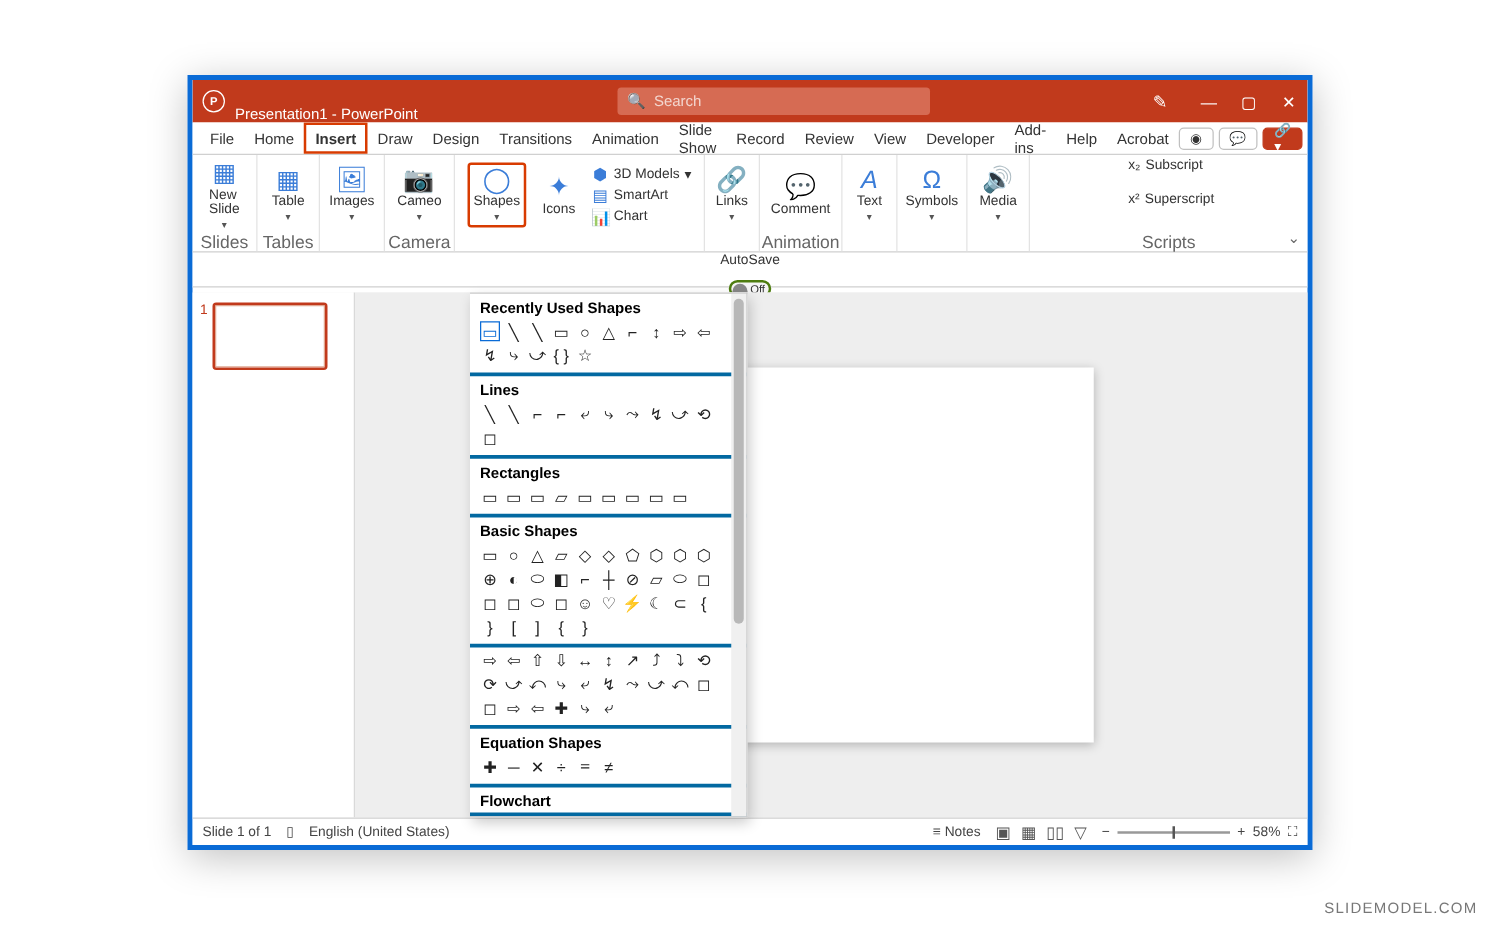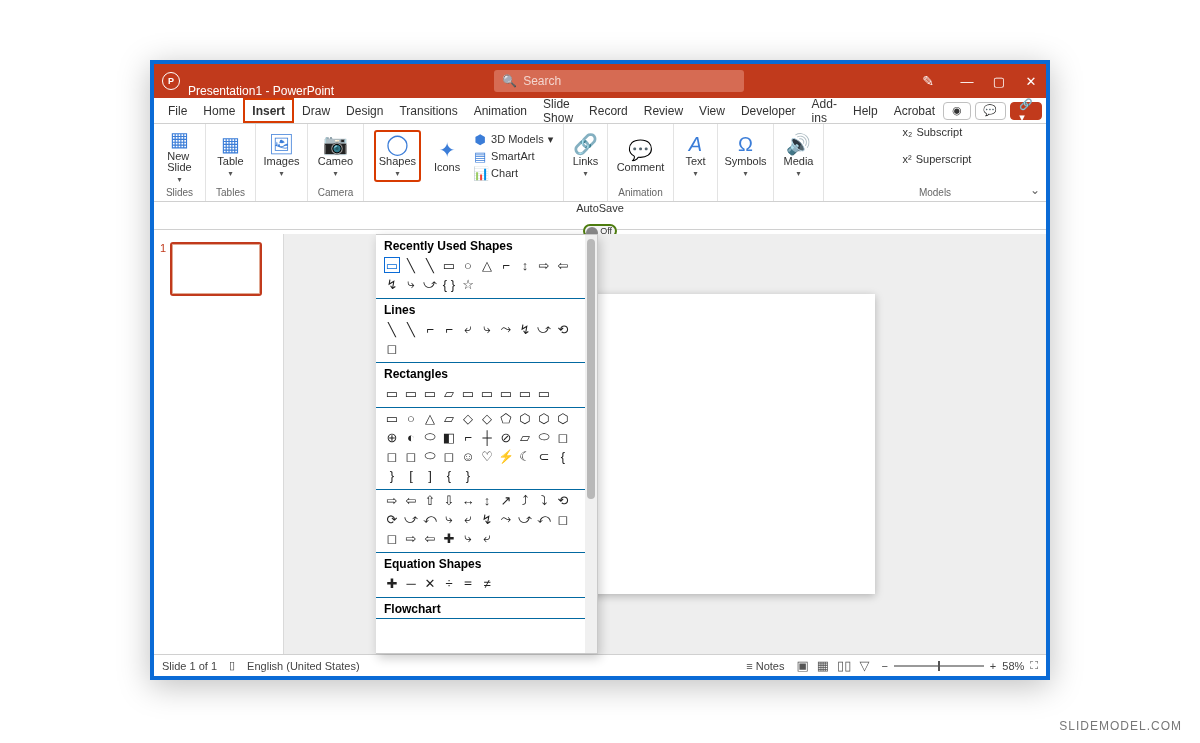--- a/index.html
+++ b/index.html
@@ -17,21 +17,21 @@
   .tabs { height:26px; background:#fff; border-bottom:1px solid #d0d0d0; display:flex; align-items:stretch; font-size:12px; color:#333; padding-left:6px;}
   .tab { padding:0 7px; display:flex; align-items:center; cursor:pointer; border:1px solid transparent; border-bottom:none;}
   .tab.active-highlight { border:2px solid #d83b01; background:#fff; font-weight:600;}
   .tabs .right-controls { margin-left:auto; display:flex; align-items:center; gap:4px; padding-right:6px;}
   .pill { border:1px solid #c0c0c0; border-radius:4px; height:18px; padding:0 8px; display:flex; align-items:center; font-size:11px; gap:4px;}
   .pill.share { background:#c13a1c; color:#fff; border-color:#c13a1c;}
   
   .ribbon { height:78px; background:#fff; border-bottom:1px solid #d0d0d0; display:flex; font-size:11px; color:#333; position:relative;}
   .rgroup { border-right:1px solid #e3e3e3; display:flex; flex-direction:column; align-items:center; justify-content:flex-end; padding:2px 4px 1px 4px;}
   .rgroup .items { flex:1; display:flex; align-items:center; gap:6px;}
-  .rgroup .glabel { font-size:10px; color:#666; height:14px; line-height:14px;}
+  .rgroup .glabel { font-size:14px; color:#666; height:14px; line-height:14px;}
   .rbtn { display:flex; flex-direction:column; align-items:center; justify-content:center; gap:2px; min-width:40px; cursor:pointer; border-radius:3px; padding:2px 3px; position:relative;}
   .rbtn .ico { font-size:20px; color:#3b7dd8; line-height:1;}
   .rbtn .lbl { font-size:11px; line-height:1;}
   .rbtn .caret::after{content:"▾"; font-size:8px; color:#555; display:block;}
   .rbtn.highlight { border:2px solid #d83b01;}
   .vlist { display:flex; flex-direction:column; gap:2px; font-size:11px; padding:2px 0;}
   .vlist .row { display:flex; align-items:center; gap:4px; cursor:pointer;}
   .vlist .row .i { width:14px; text-align:center; color:#3b7dd8; font-size:13px;}
   .ribbon .collapse { position:absolute; right:6px; bottom:4px; font-size:12px; color:#666; cursor:pointer;}
   
@@ -48,21 +48,21 @@
   .canvas { flex:1; position:relative; display:flex; align-items:center; justify-content:center; background:#eee;}
   .slide { width:420px; height:300px; background:#fff; box-shadow:0 2px 8px rgba(0,0,0,0.25);}
   
   .shapes-popup { position:absolute; left:222px; top:0; width:222px; bottom:0; background:#fff; border:1px solid #c9c9c9; border-left:none; box-shadow:2px 4px 10px rgba(0,0,0,0.2); overflow:hidden; font-size:12px; z-index:5;}
   .shapes-popup .scroll { position:absolute; right:0; top:0; bottom:0; width:12px; background:#f0f0f0;}
   .shapes-popup .scroll .bar { position:absolute; left:2px; top:4px; width:8px; height:260px; background:#b8b8b8; border-radius:4px;}
   .sp-section .hdr { font-weight:700; font-size:12px; padding:4px 8px 2px 8px;}
   .sp-section .grid { display:flex; flex-wrap:wrap; gap:3px 3px; padding:2px 8px 6px 8px;}
   .sp-section .shape { width:16px; height:16px; display:flex; align-items:center; justify-content:center; font-size:13px; color:#222; cursor:pointer;}
   .sp-section .shape.sel { border:1px solid #0a6bd6; color:#0a6bd6;}
-  .sp-section { border-bottom:1px solid #0369a1;}
+  .sp-section { border-bottom:3px solid #0369a1;}
   
   .statusbar { position:absolute; left:0; right:0; bottom:0; height:22px; background:#fff; border-top:1px solid #d0d0d0; display:flex; align-items:center; font-size:11px; color:#444; padding:0 8px; gap:12px;}
   .statusbar .sp { flex:1;}
   .view-btns { display:flex; gap:8px; align-items:center;}
   .view-btns span{cursor:pointer; font-size:13px; color:#555;}
   .zoom { display:flex; align-items:center; gap:6px;}
   .zoom .track{ width:90px; height:2px; background:#999; position:relative;}
   .zoom .track::before{content:""; position:absolute; left:44px; top:-4px; width:2px; height:10px; background:#555;}
   
   .watermark { position:absolute; right:18px; bottom:10px; font-size:12px; letter-spacing:1px; color:#777;}
@@ -231,21 +231,21 @@
       <div class="items" style="flex-direction:column; align-items:flex-start; gap:4px; padding-left:4px;">
         <div class="row" style="display:flex; gap:4px; font-size:11px;">
             <span>x₂</span>
             <span>Subscript</span>
           </div>
         <div class="row" style="display:flex; gap:4px; font-size:11px;margin-top:11px;">
             <span>x²</span>
             <span>Superscript</span>
           </div>
       </div>
-      <div class="glabel">Models</div>
+      <div class="glabel">Scripts</div>
     </div>
     <span class="collapse">⌄</span>
   </div>
 
   <div class="qat">
     <span>AutoSave</span>
     <div class="toggle">
         <span>Off</span>
       </div>
     <span class="qicon">💾</span>
@@ -308,20 +308,21 @@
               <div class="shape">▭</div>
               <div class="shape">▱</div>
               <div class="shape">▭</div>
               <div class="shape">▭</div>
               <div class="shape">▭</div>
               <div class="shape">▭</div>
               <div class="shape">▭</div>
             </div>
           </div>
           <div class="sp-section">
+            <div class="hdr">Basic Shapes</div>
             <div class="grid">
               <div class="shape">▭</div>
               <div class="shape">○</div>
               <div class="shape">△</div>
               <div class="shape">▱</div>
               <div class="shape">◇</div>
               <div class="shape">◇</div>
               <div class="shape">⬠</div>
               <div class="shape">⬡</div>
               <div class="shape">⬡</div>

